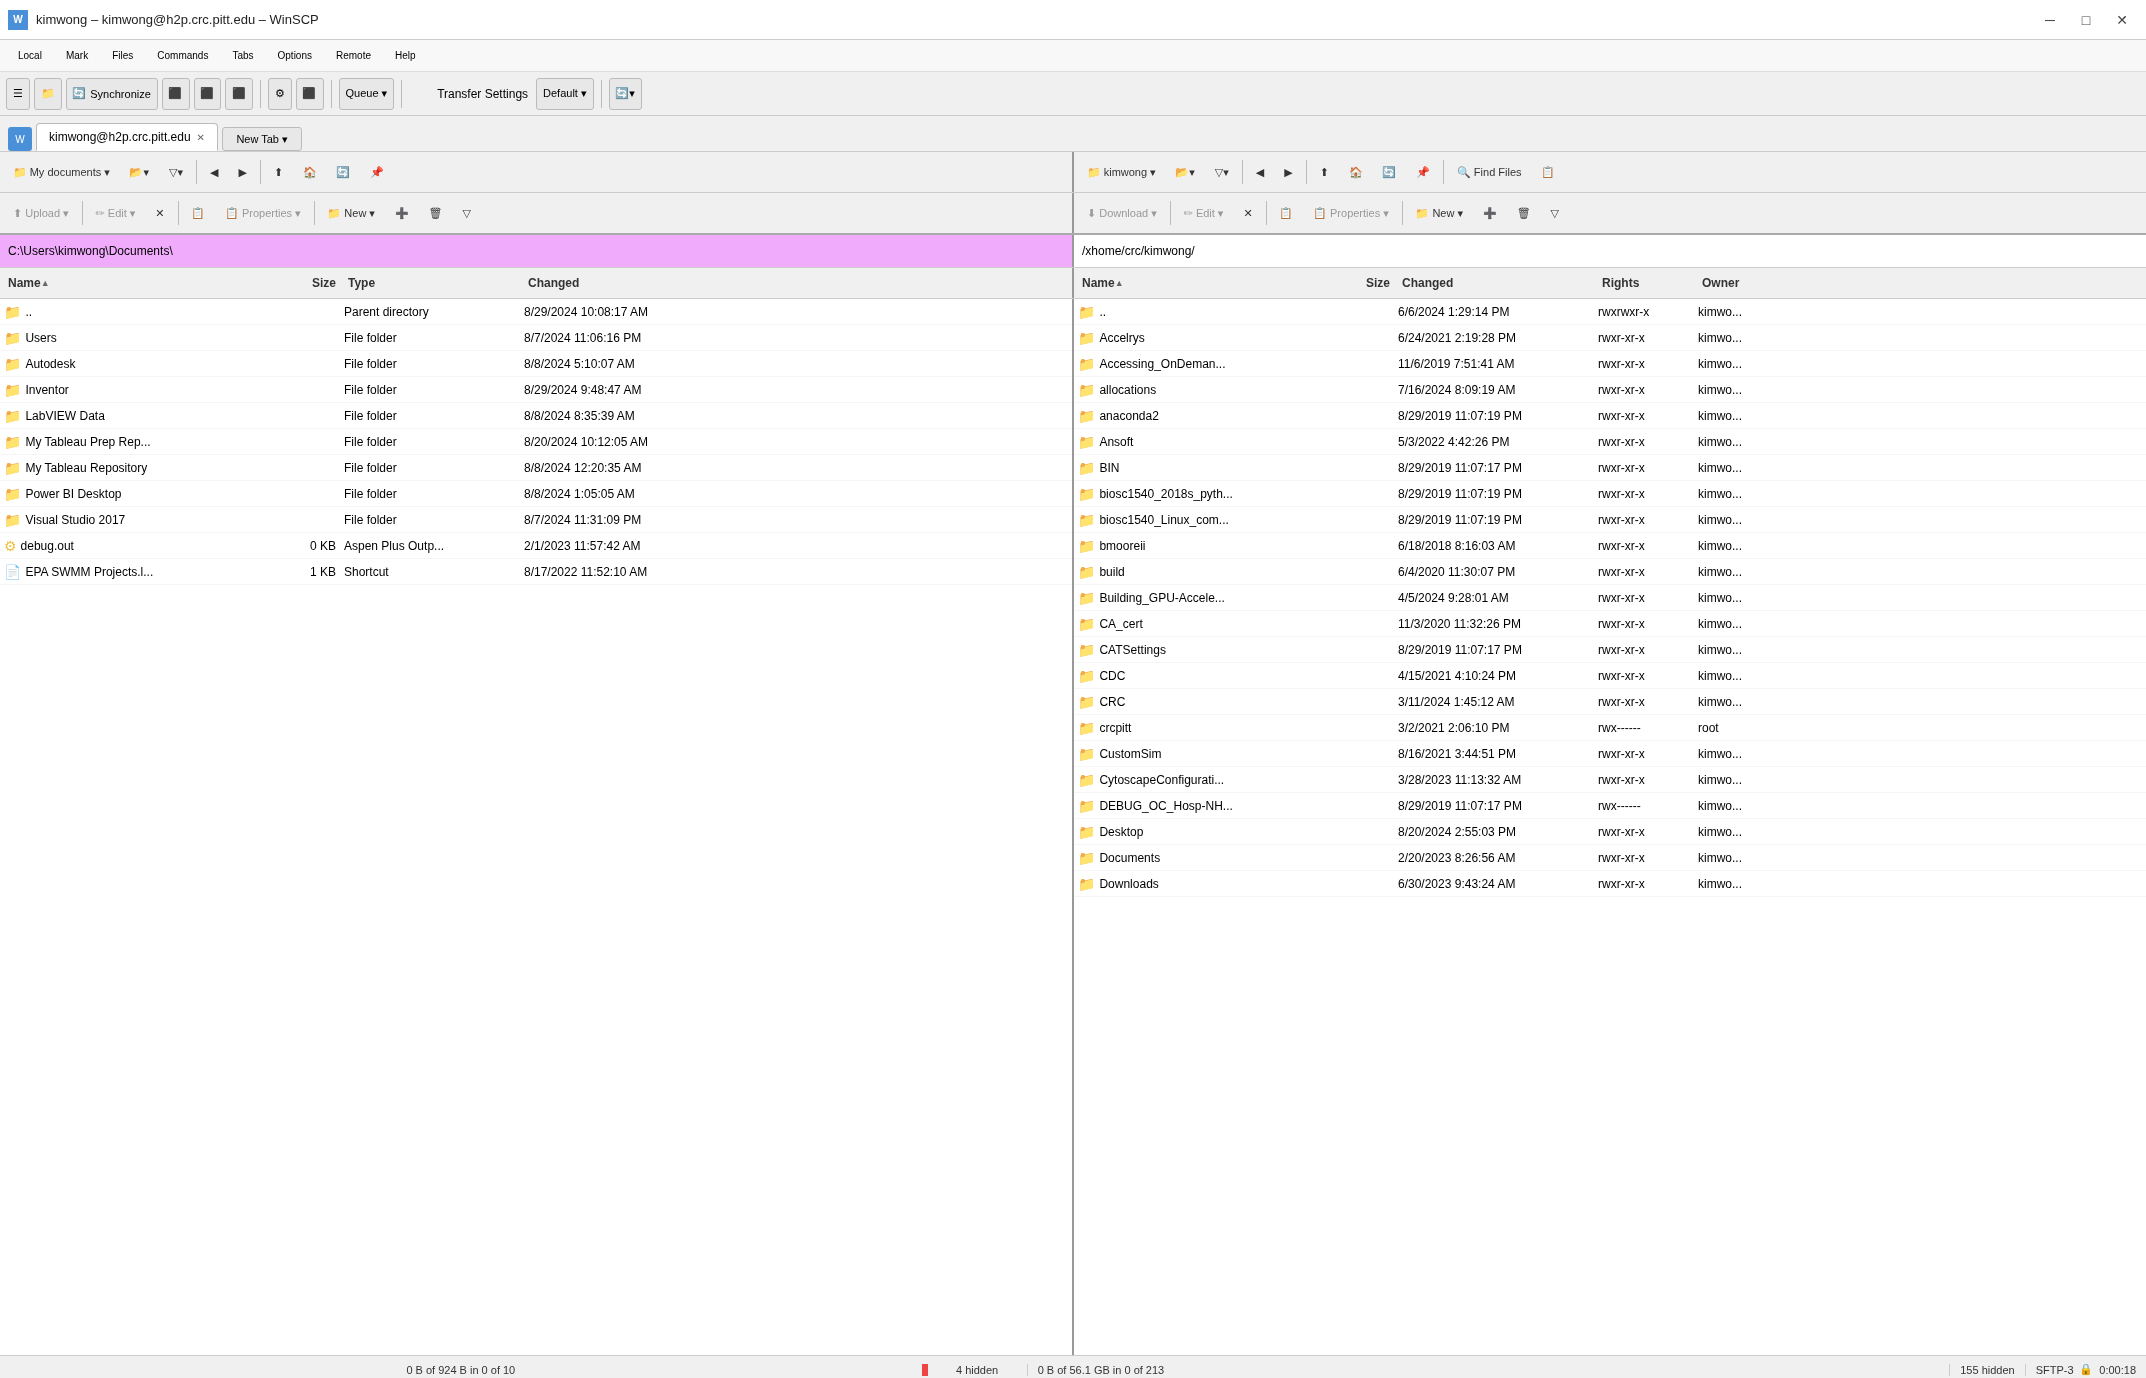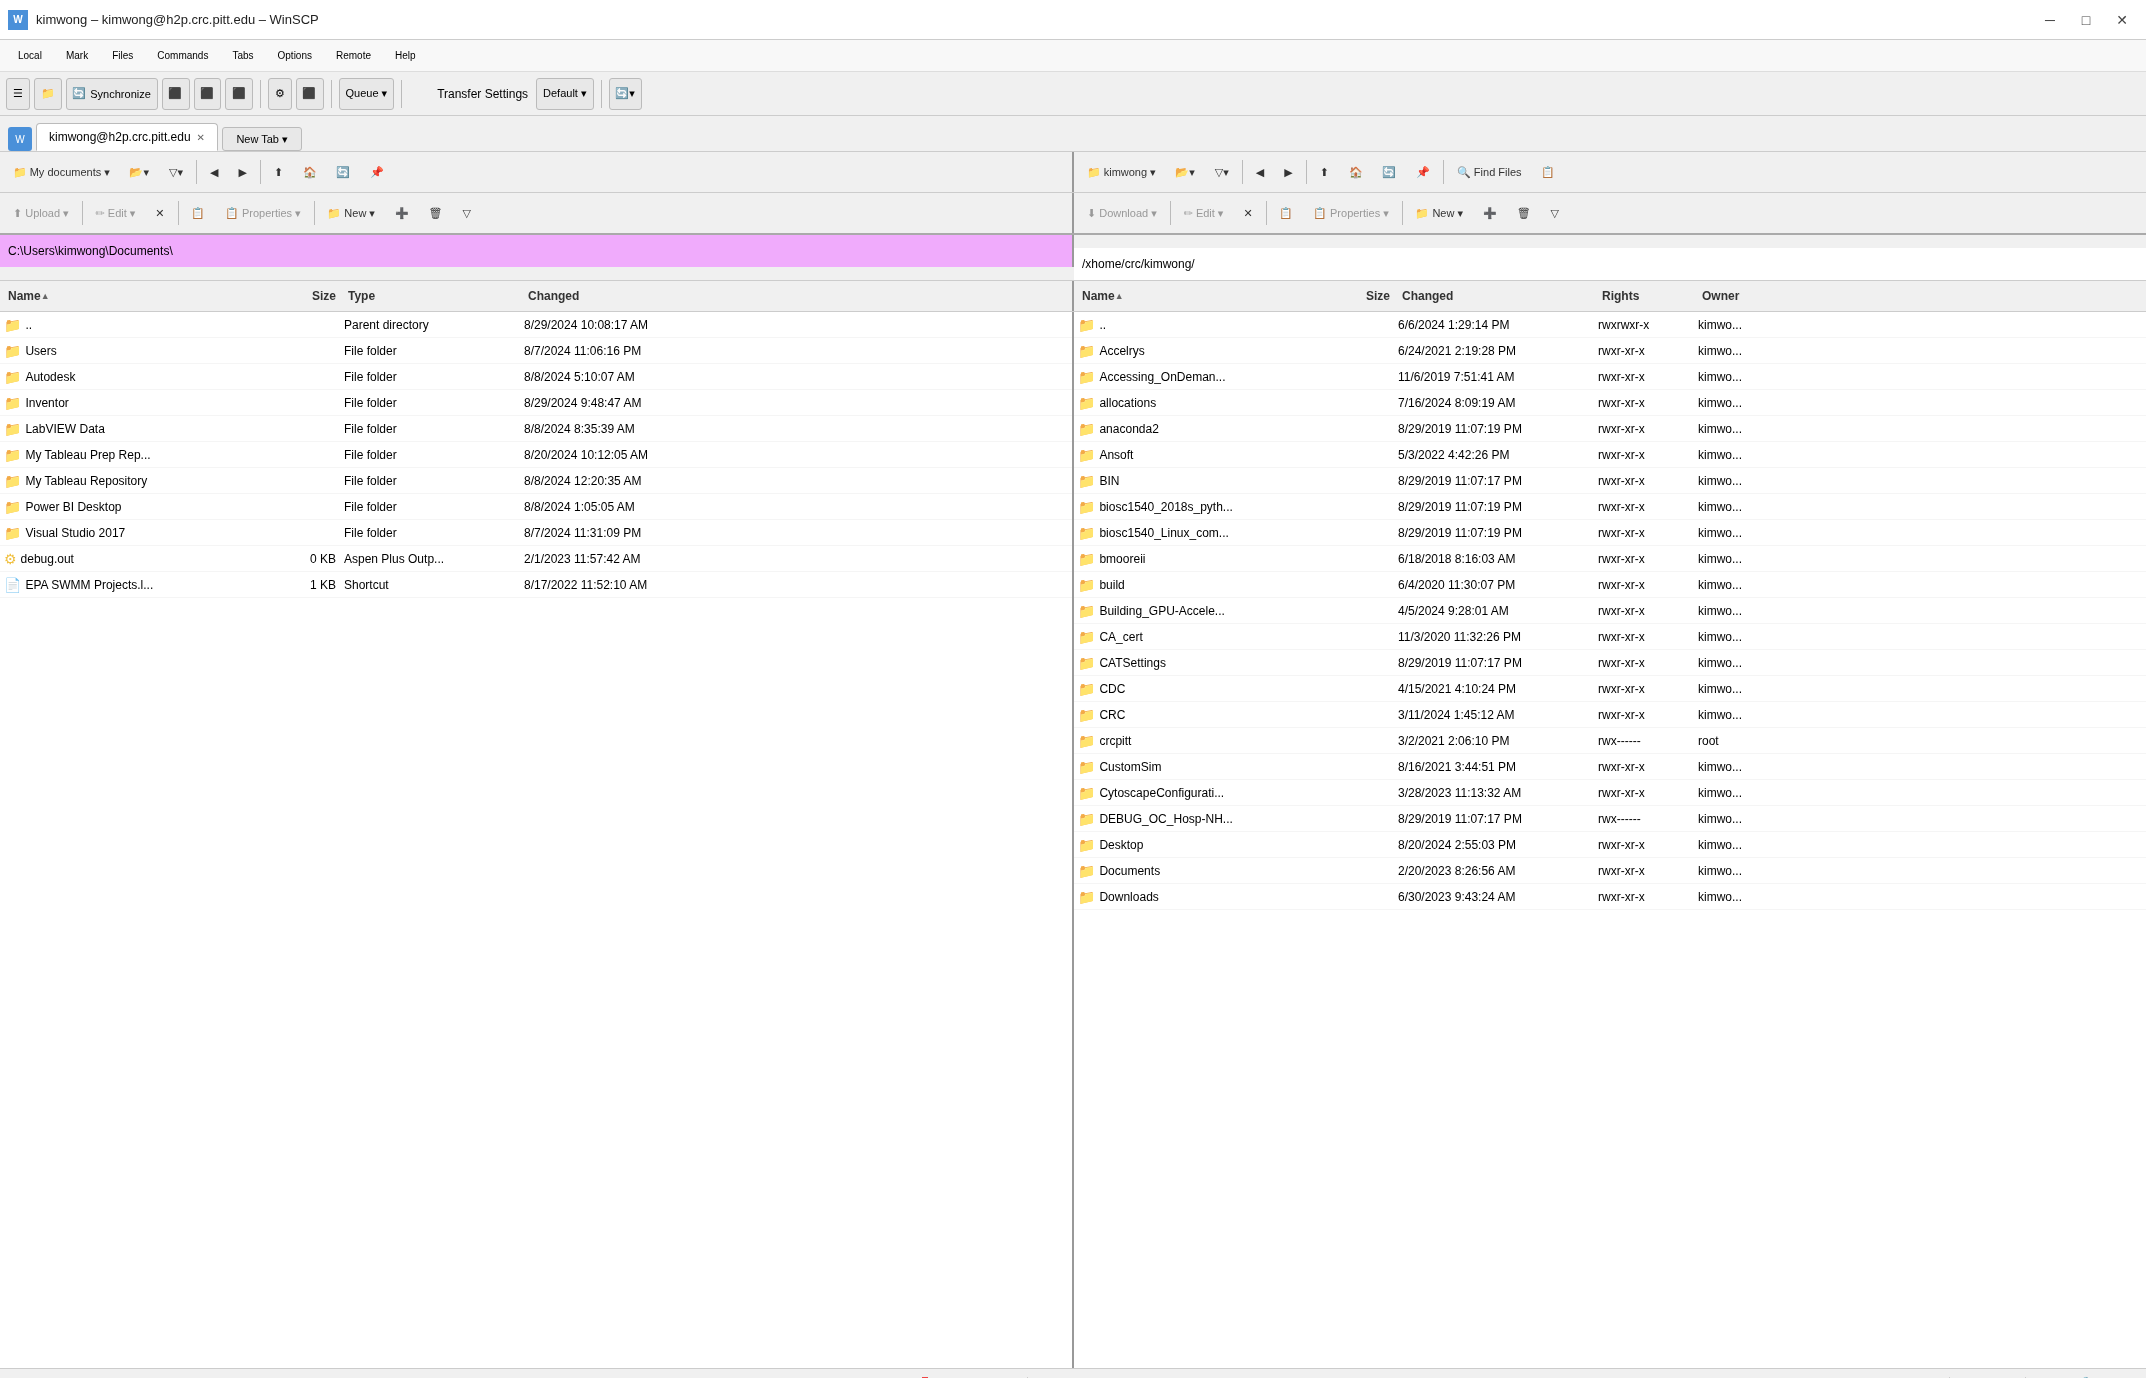--- a/index.html
+++ b/index.html
@@ -210,21 +210,20 @@
       border-right: 2px solid #999;
     }
     .path-bar-right {
       flex: 1;
       background: #fff;
       height: 32px;
       display: flex;
       align-items: center;
       padding: 0 8px;
       font-size: 12px;
-      margin-top: 13px;
     }
 
     
     .col-headers-combined {
       display: flex;
       border-bottom: 1px solid #ccc;
     }
     .col-headers-left {
       flex: 1;
       display: flex;

